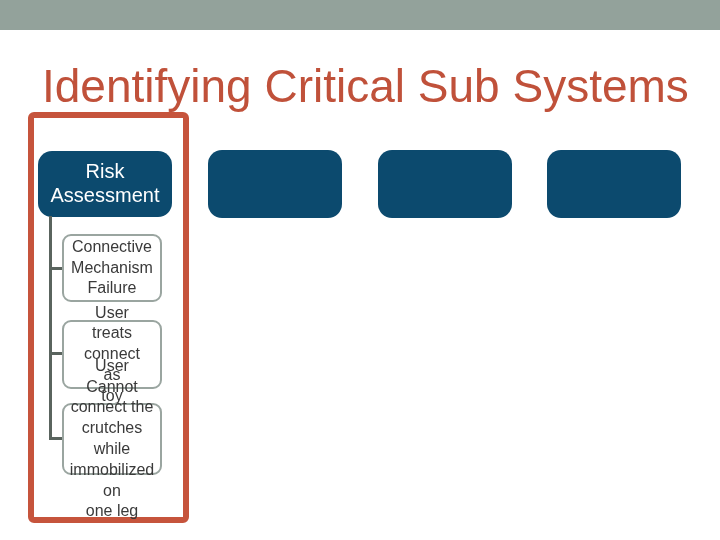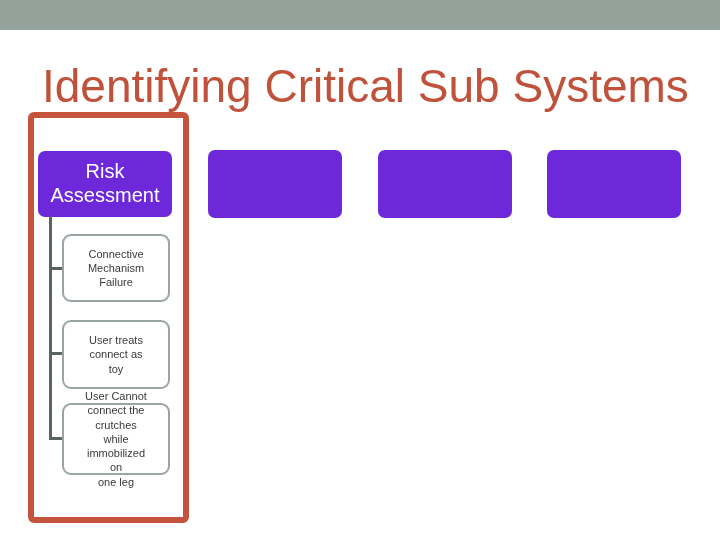--- a/index.html
+++ b/index.html
@@ -36,22 +36,22 @@
     left: 28px; top: 112px;
     width: 161px; height: 411px;
     border: 6px solid #c6543c;
     border-radius: 6px;
     box-sizing: border-box;
     background: transparent;
   }
   
   .node {
     position: absolute;
-    background: #6d28d9;
-    border-radius: 7px;
+    background: #0c4a6e;
+    border-radius: 14px;
     box-sizing: border-box;
   }
   .root-node {
     left: 38px; top: 151px;
     width: 134px; height: 66px;
     display: flex;
     align-items: center;
     justify-content: center;
     text-align: center;
     color: #ffffff;
@@ -79,31 +79,31 @@
     left: 49px;
     width: 14px; height: 3px;
   }
   .branch-0 { top: 267px; }
   .branch-1 { top: 352px; }
   .branch-2 { top: 437px; }
   
   .child-node {
     position: absolute;
     left: 62px;
-    width: 108px;
+    width: 100px;
     background: #ffffff;
     border: 2px solid #9aa5a0;
     border-radius: 9px;
     box-sizing: border-box;
     display: flex;
     align-items: center;
     justify-content: center;
     text-align: center;
     color: #3a3a3a;
-    font-size: 11px;
+    font-size: 16px;
     line-height: 1.3;
     white-space: pre-line;
     padding: 18px;
   }
   .child-0 { top: 234px; height: 68px; }
   .child-1 { top: 320px; height: 69px; }
   .child-2 { top: 403px; height: 72px; }
 </style>
 </head>
 <body>

